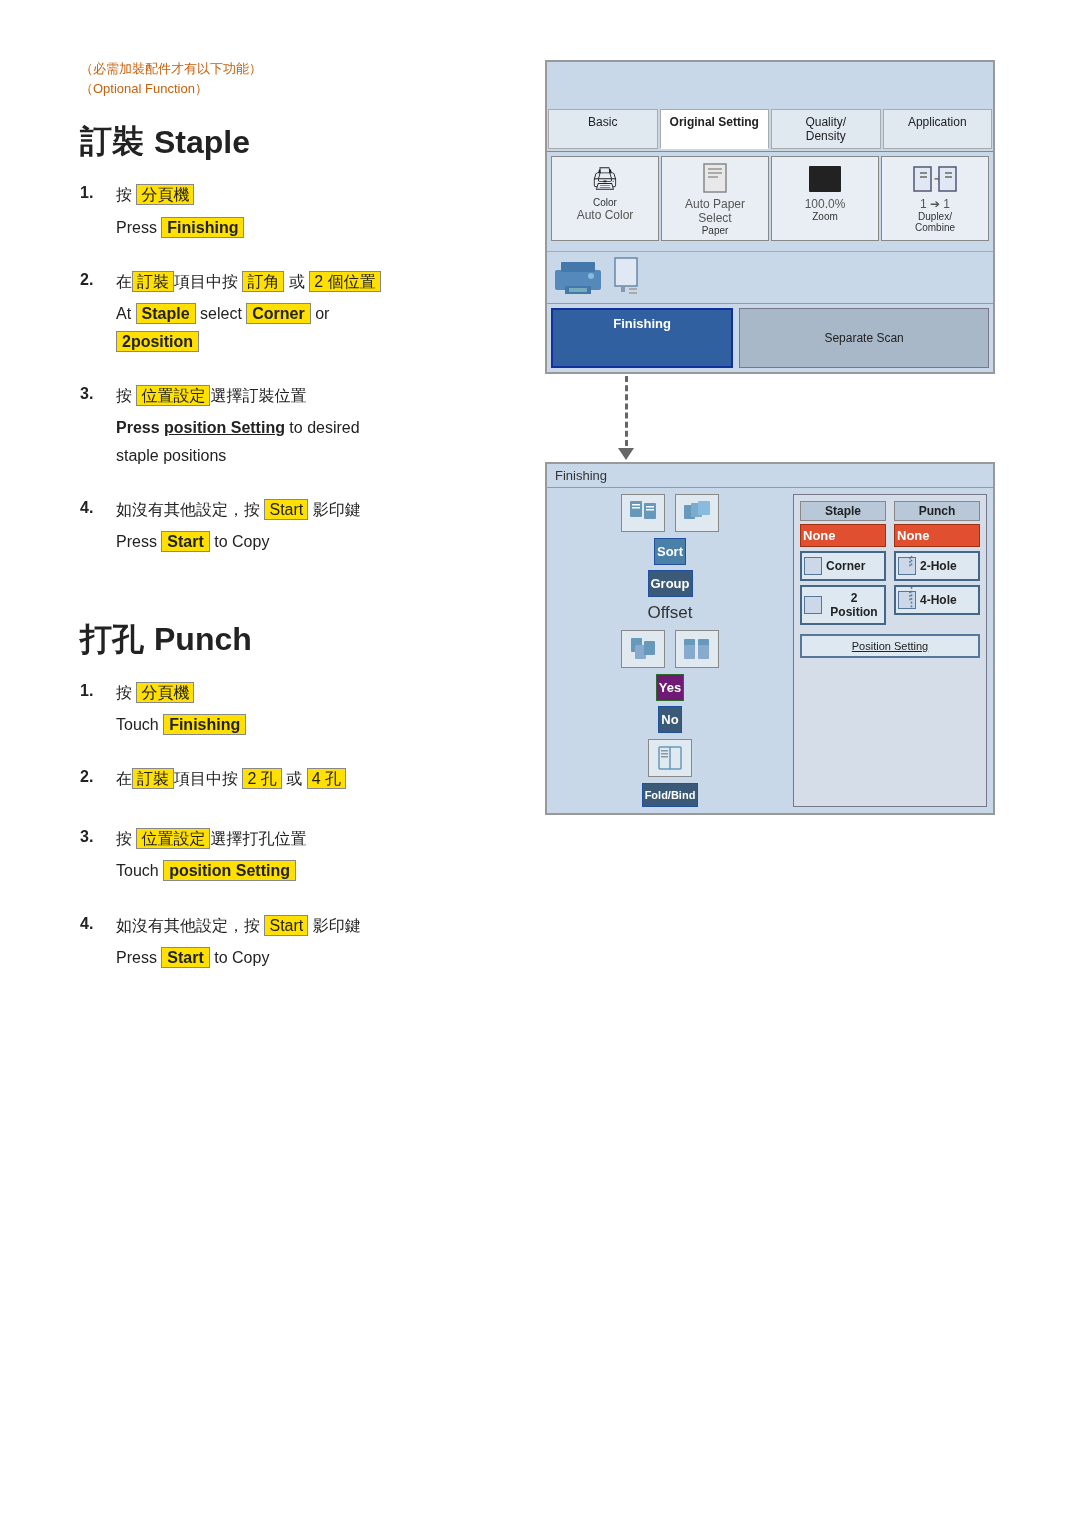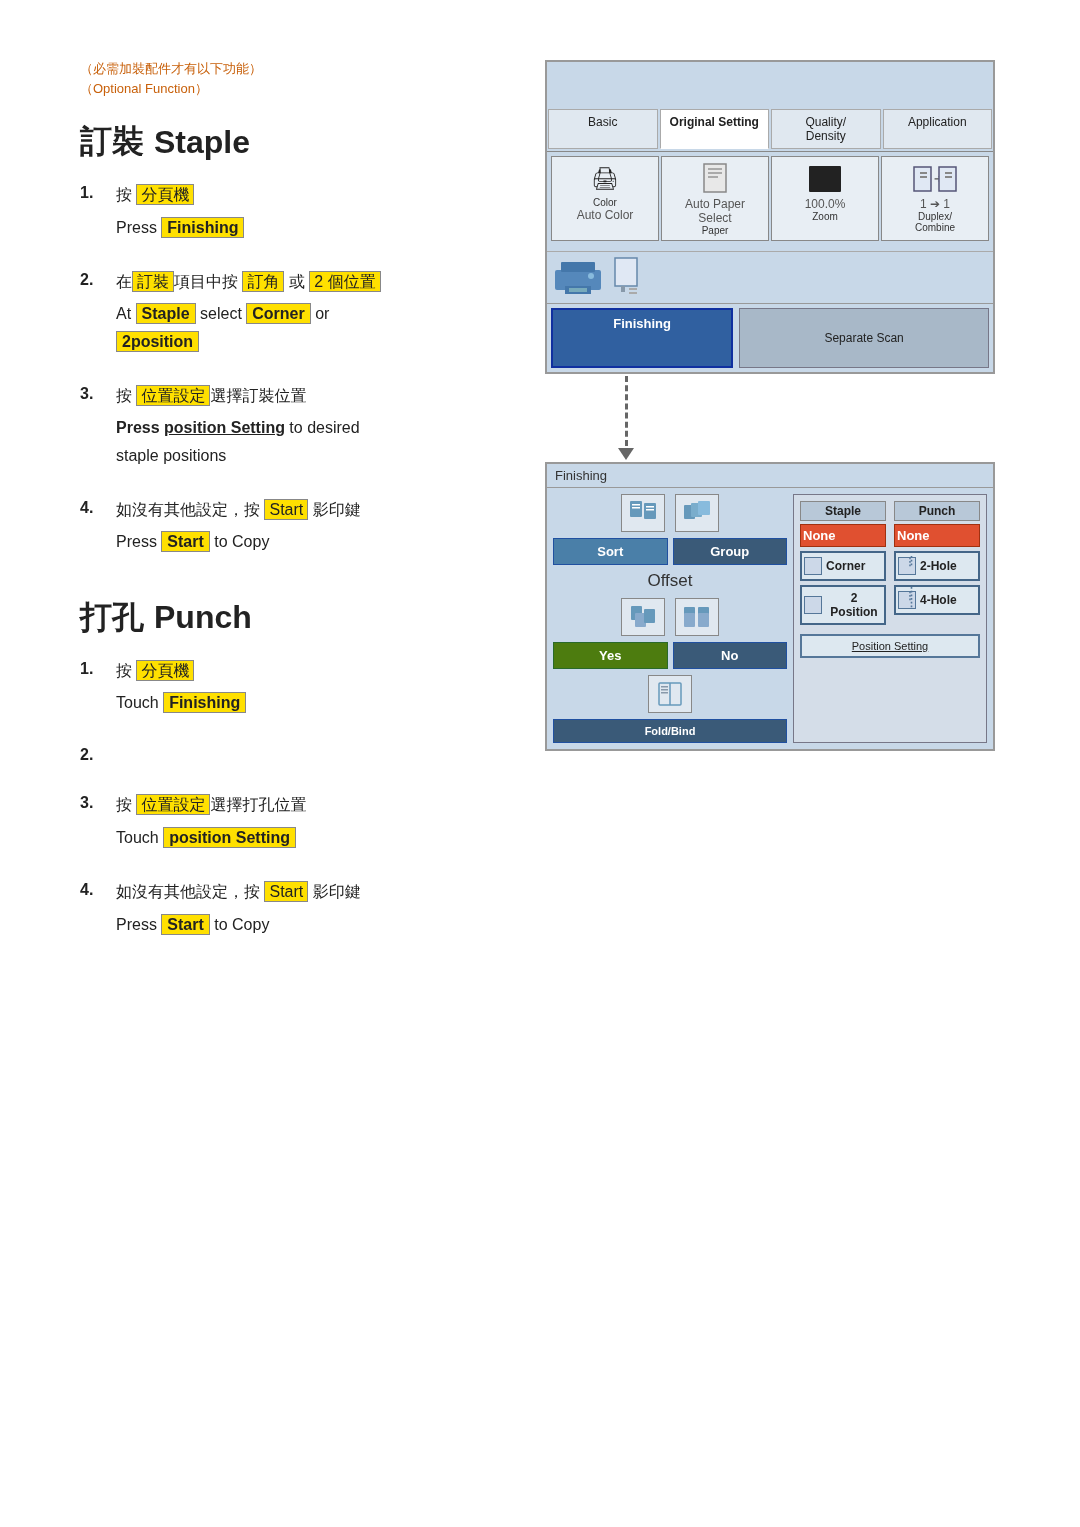--- a/index.html
+++ b/index.html
@@ -178,33 +178,34 @@
       border: 1.5px solid #778;
       padding: 6px;
       display: flex;
       flex-direction: column;
       gap: 5px;
     }
     .f-btn-row {
       display: flex;
       gap: 5px;
       align-items: center;
+      flex-direction: column;
     }
     .f-btn {
       flex: 1;
       background: #4a7fa8;
       color: #fff;
       text-align: center;
       padding: 5px 2px;
       font-size: 13px;
       font-weight: bold;
       border: 1.5px solid #2050a0;
     }
     .f-btn.green {
-      background: #4d7c0f;
+      background: #701a75;
       border: 1.5px solid #2a6a2a;
     }
     .f-btn.dark {
       background: #3a5a78;
     }
     .f-label {
       font-size: 17px;
       color: #333;
       text-align: center;
       margin-bottom: 1px;
@@ -294,21 +295,21 @@
       width: 530px;
     }
     .right-ui {
       position: absolute;
       right: 0;
       top: 0;
       width: 455px;
     }
 
     .punch-section {
-      margin-top: 40px;
+      margin-top: 62px;
     }
   </style>
 </head>
 <body>
 
 <div class="page-layout">
   <div class="left-content">
 
     <div class="header-note">（必需加裝配件才有以下功能）</div>
     <div class="header-note">（Optional Function）</div>
@@ -382,20 +383,23 @@
           </div>
           <div class="step-en">
             Touch <span class="highlighted">Finishing</span>
           </div>
         </div>
       </div>
 
       <div class="step-block">
         <div class="step-num" style="font-weight:bold;">2.</div>
         <div class="step-content">
+          <div class="step-zh">
+            在<span class="zh-highlight">訂裝</span>項目中按 <span class="zh-highlight">2 孔</span> 或 <span class="zh-highlight">4 孔</span>
+          </div>
         </div>
       </div>
 
       <div class="step-block">
         <div class="step-num">3.</div>
         <div class="step-content">
           <div class="step-zh">
             按 <span class="zh-highlight">位置設定</span>選擇打孔位置
           </div>
           <div class="step-en">

